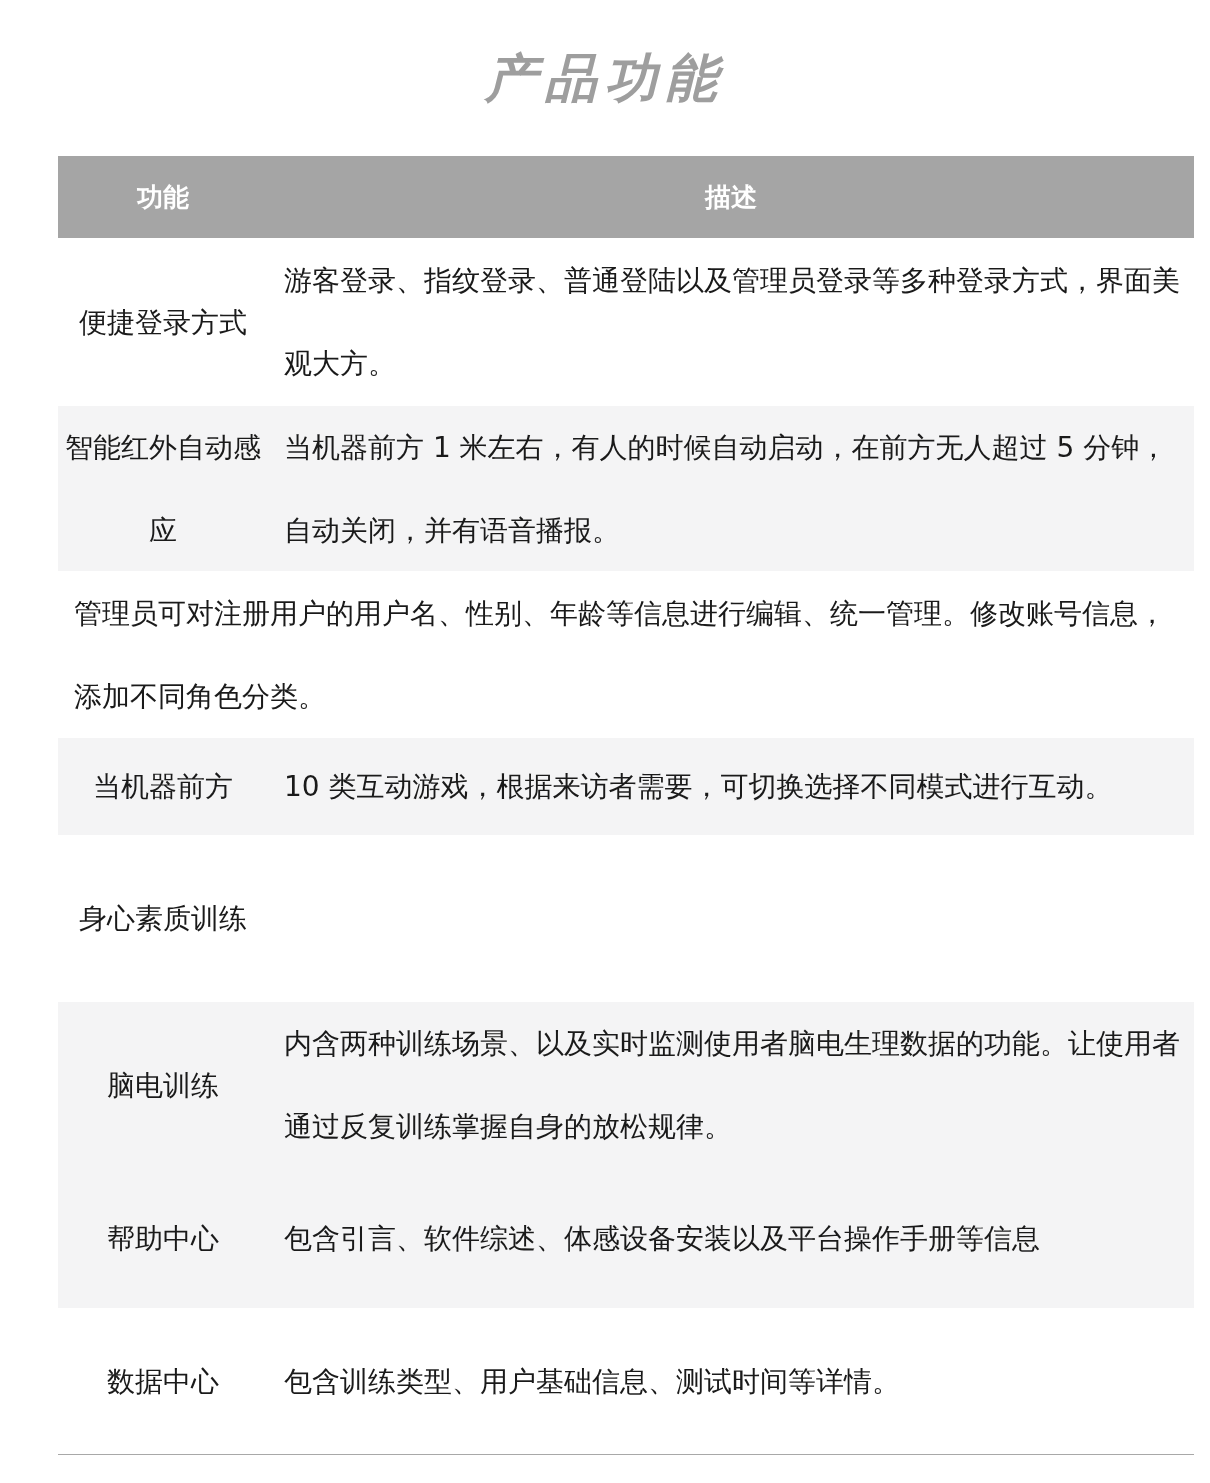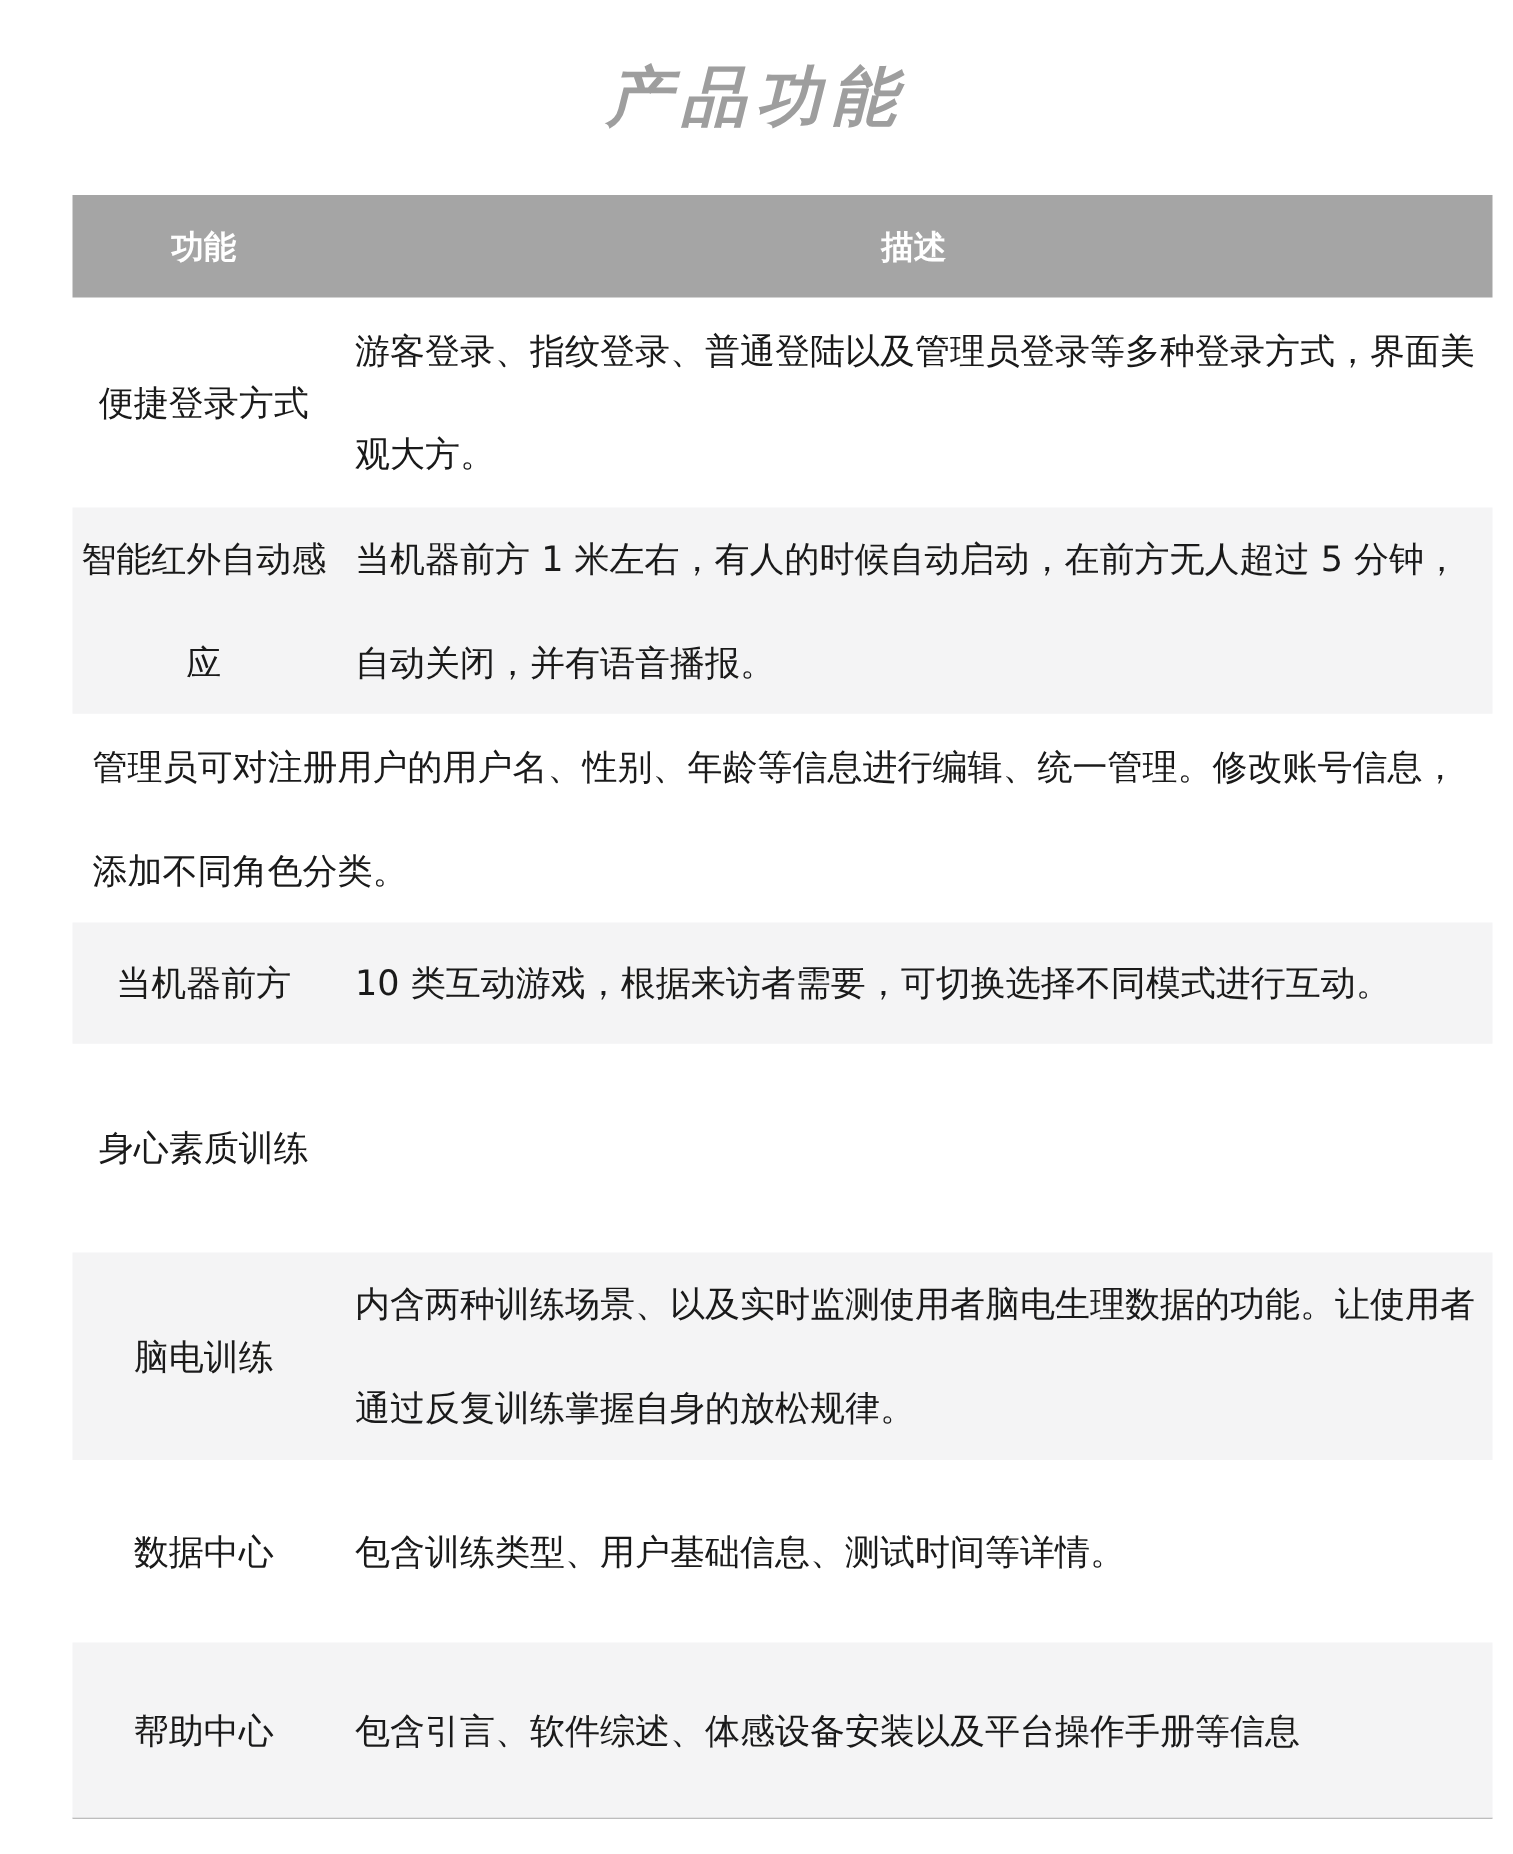--- a/index.html
+++ b/index.html
@@ -62,21 +62,21 @@
     <div class="c1">当机器前方</div>
     <div class="c2">10 类互动游戏，根据来访者需要，可切换选择不同模式进行互动。</div>
   </div>
   <div class="row" style="height:167px">
     <div class="c1">身心素质训练</div>
   </div>
   <div class="row alt" style="height:166px">
     <div class="c1">脑电训练</div>
     <div class="c2">内含两种训练场景、以及实时监测使用者脑电生理数据的功能。让使用者通过反复训练掌握自身的放松规律。</div>
   </div>
+  <div class="row alt" style="height:140px">
+    <div class="c1">帮助中心</div>
+    <div class="c2">包含引言、软件综述、体感设备安装以及平台操作手册等信息</div>
+  </div>
   <div class="row" style="height:146px">
     <div class="c1">数据中心</div>
     <div class="c2">包含训练类型、用户基础信息、测试时间等详情。</div>
   </div>
-  <div class="row alt" style="height:140px">
-    <div class="c1">帮助中心</div>
-    <div class="c2">包含引言、软件综述、体感设备安装以及平台操作手册等信息</div>
-  </div>
 </div>
 
 </body></html>

